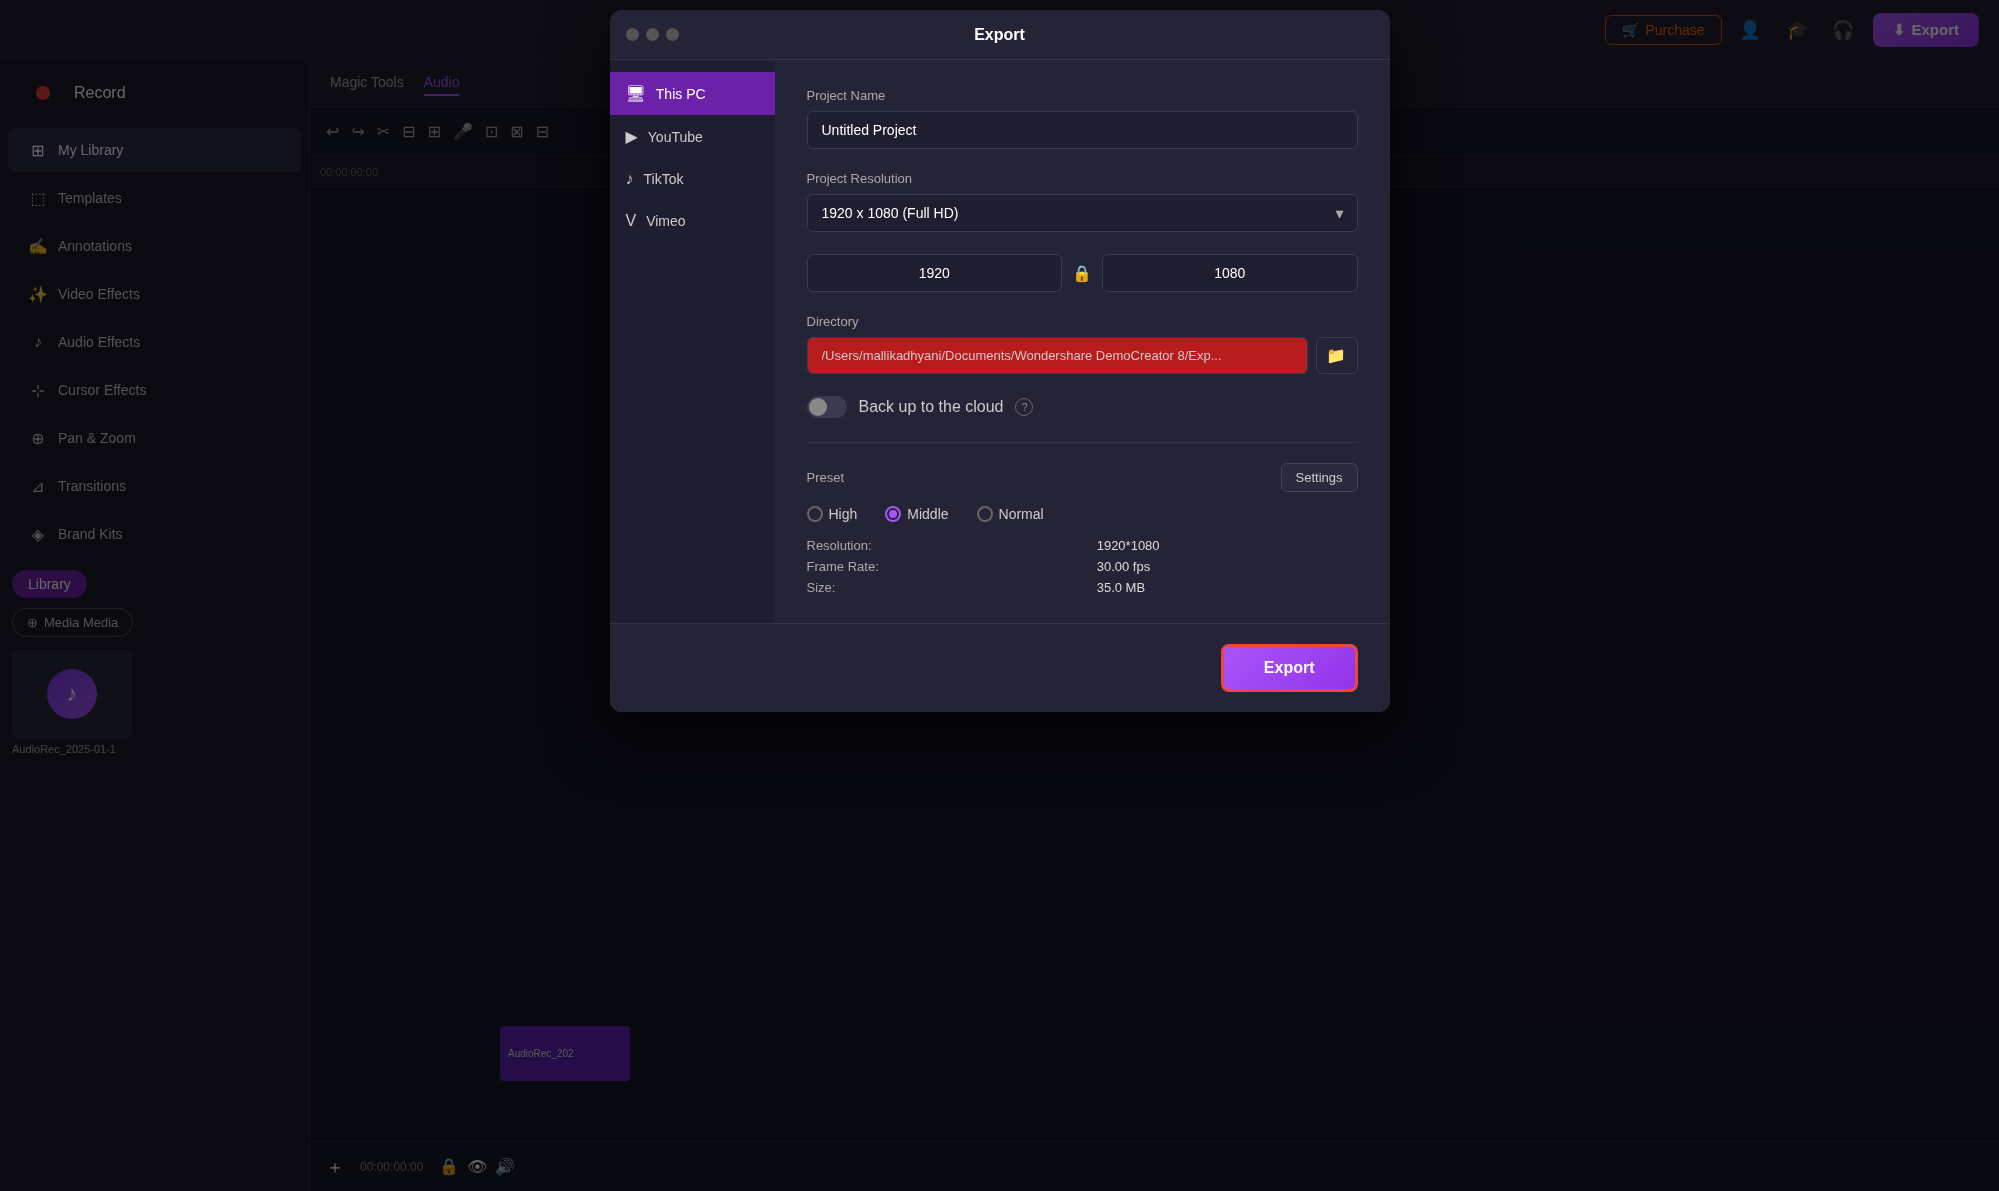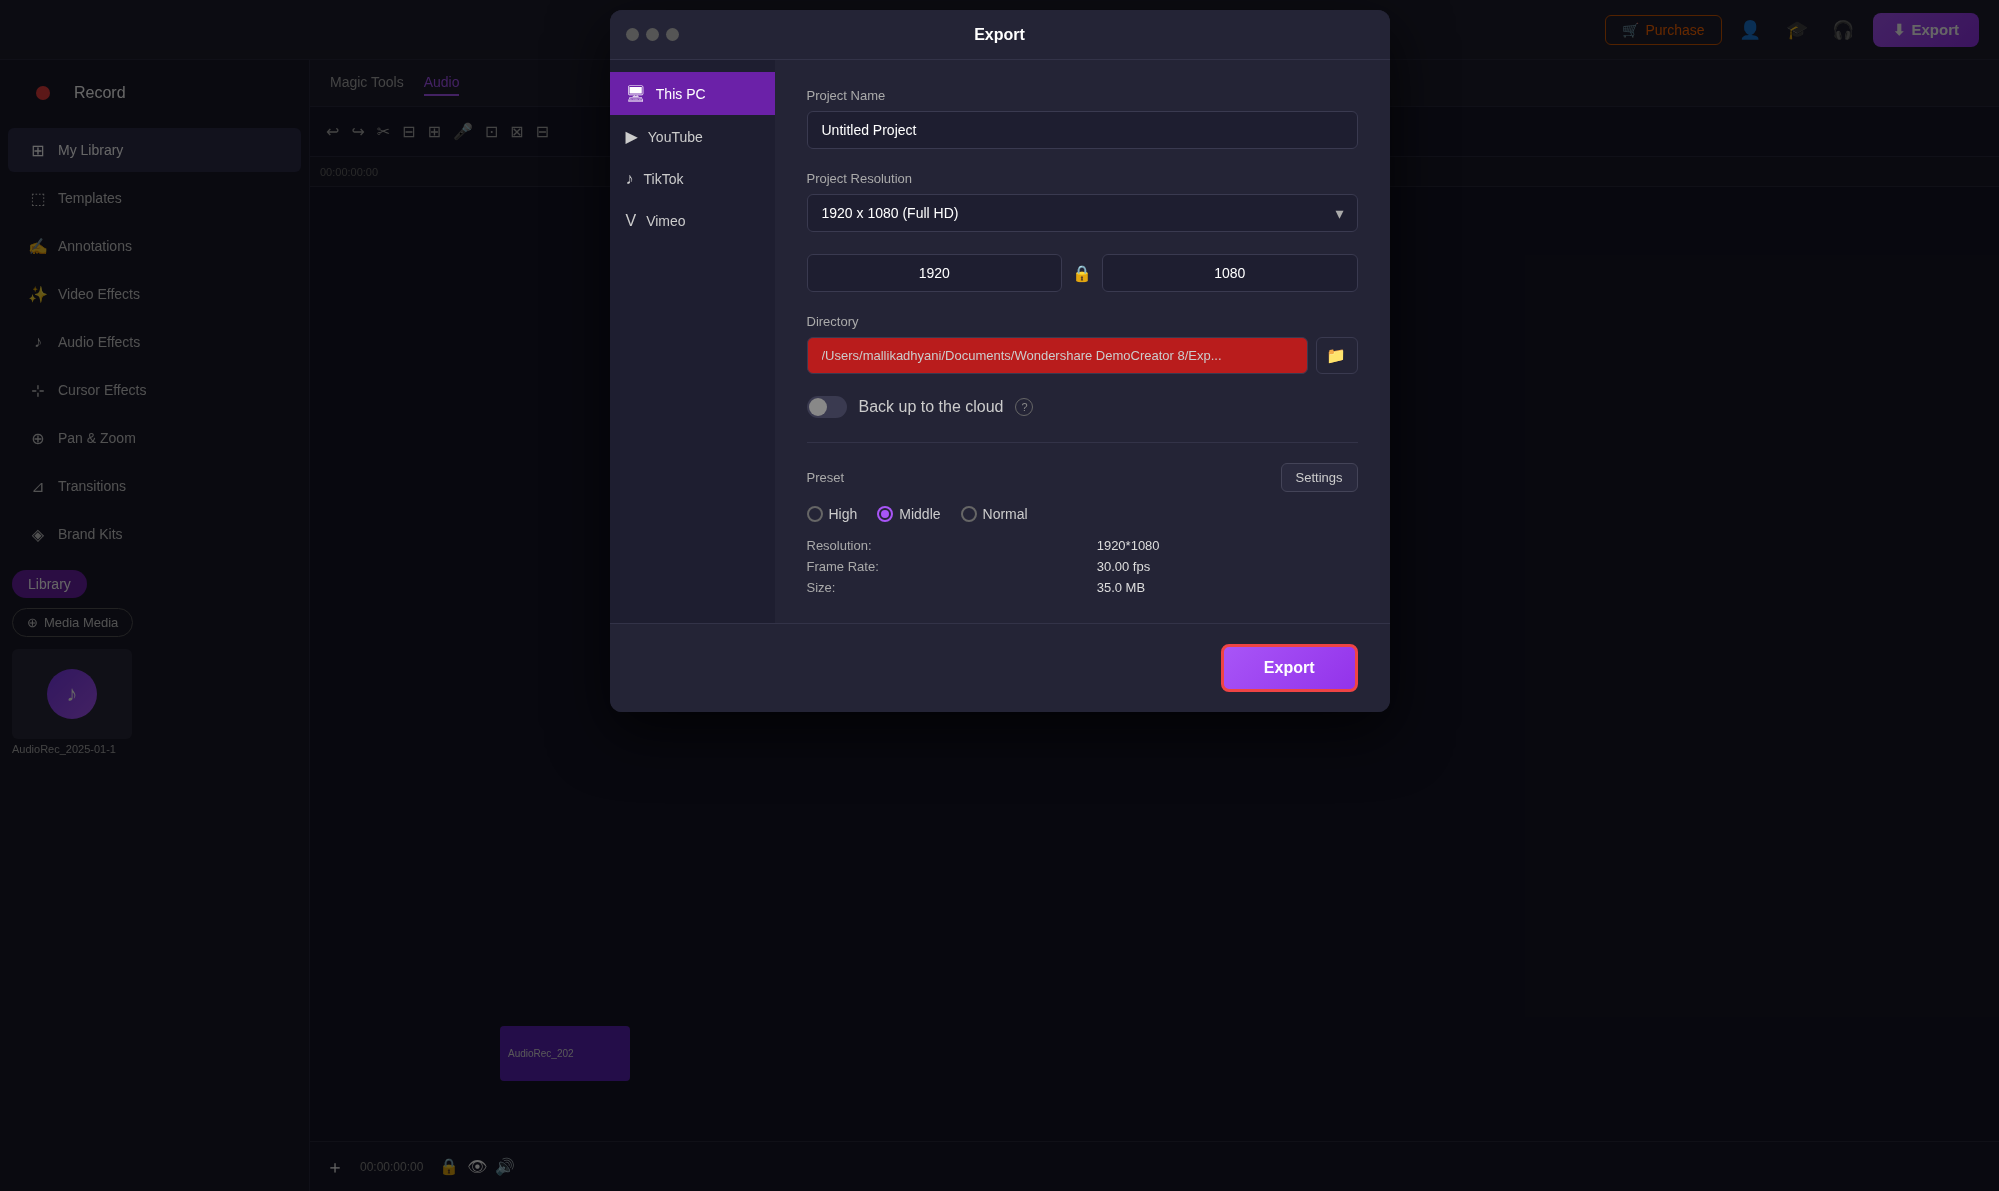--- a/index.html
+++ b/index.html
@@ -559,21 +559,21 @@
       border: 1px solid #444458;
       color: #ccc;
       padding: 6px 14px;
       border-radius: 6px;
       cursor: pointer;
       font-size: 13px;
     }
 
     .preset-options {
       display: flex;
-      gap: 20px;
+      gap: 28px;
       margin-bottom: 16px;
     }
 
     .radio-label {
       display: flex;
       align-items: center;
       gap: 6px;
       font-size: 14px;
       color: #ccc;
       cursor: pointer;

